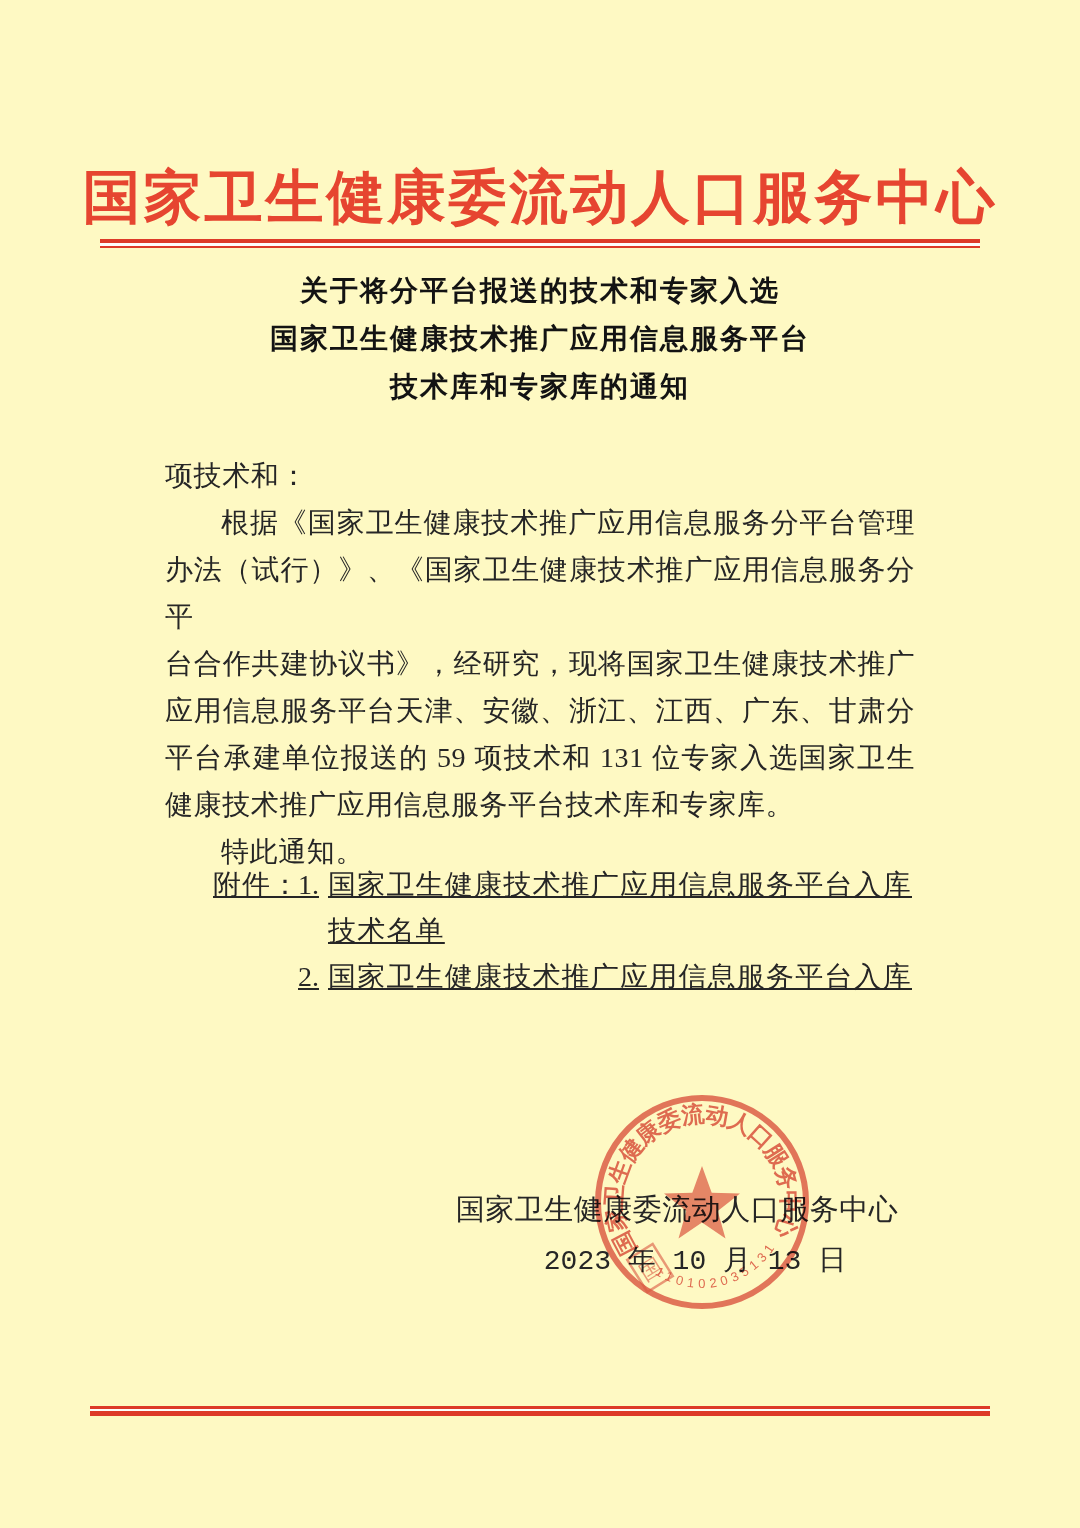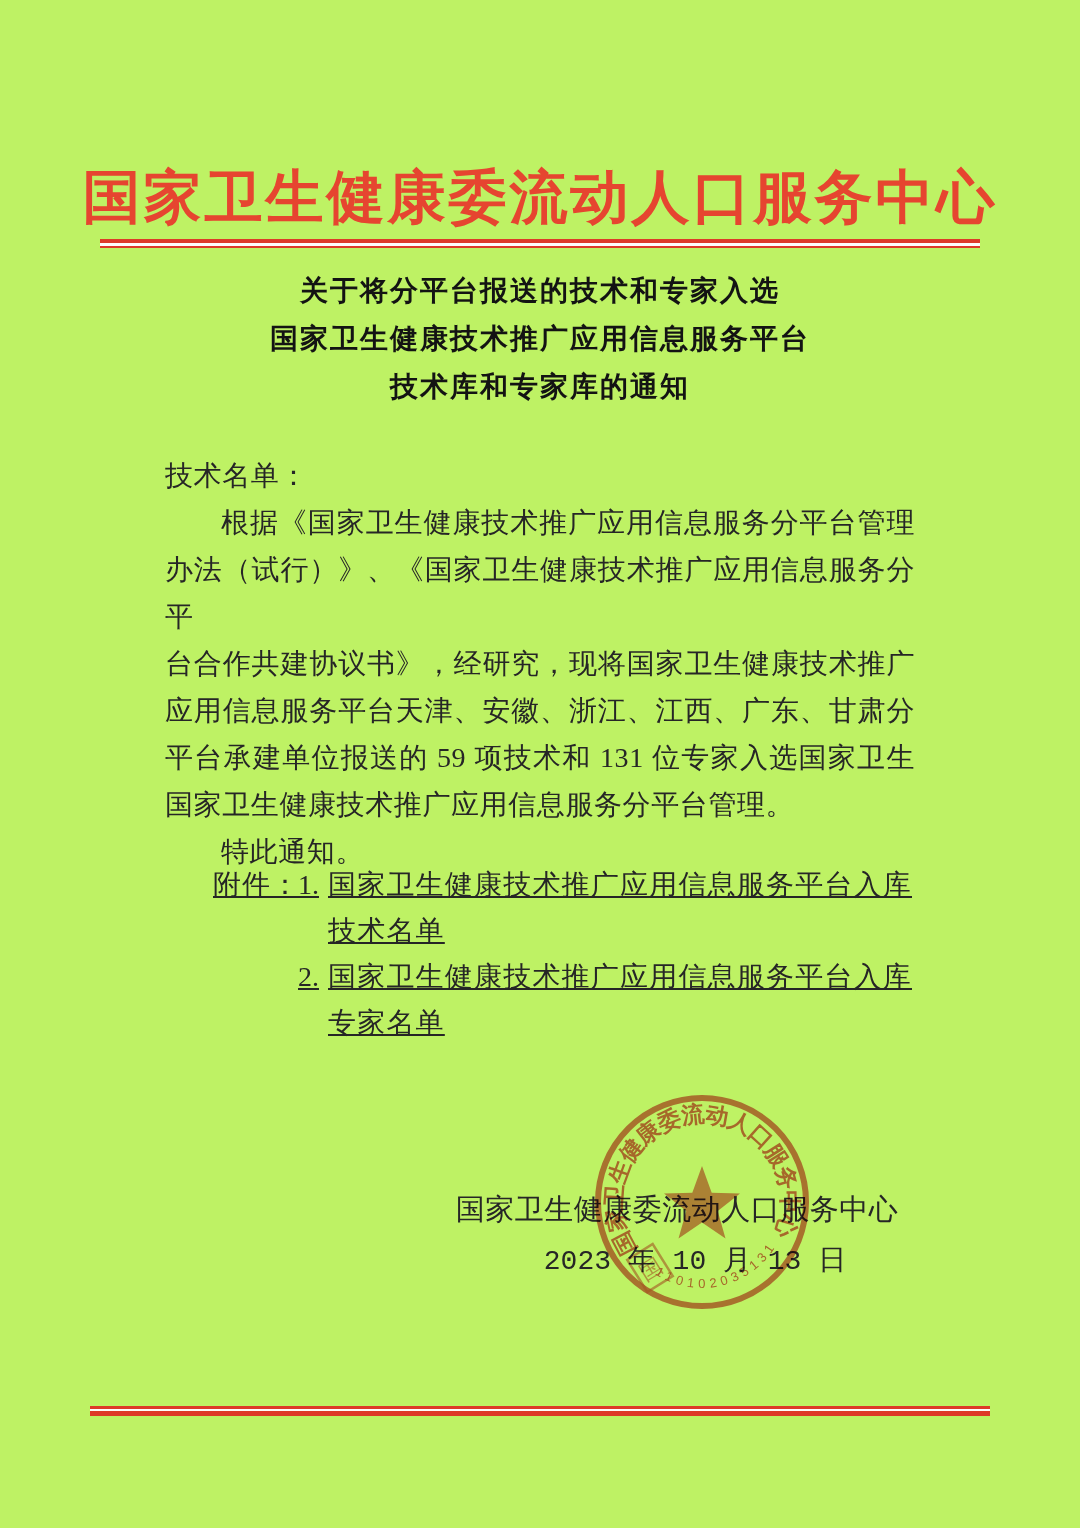--- a/index.html
+++ b/index.html
@@ -1,17 +1,17 @@
 <!DOCTYPE html>
 <html><head>
 <meta charset="utf-8">
 <style>
   html,body { margin:0; padding:0; background:#ffffff; }
   .page {
-    position:relative; width:1080px; height:1528px; background:#bef264;
+    position:relative; width:1080px; height:1528px; background:#fef9c3;
     font-family:"Liberation Serif","DejaVu Serif",serif; overflow:hidden;
     color:#222;
   }
   
   .letterhead {
     position:absolute; top:166px; left:0; right:0;
     text-align:center; color:#e64530; font-size:58px; font-weight:700;
     letter-spacing:3px; line-height:64px; white-space:nowrap;
     font-family:"Liberation Serif","DejaVu Serif",serif;
   }
@@ -70,46 +70,43 @@
   <div class="letterhead">国家卫生健康委流动人口服务中心</div>
   <div class="rule-top"></div>
 
   <div class="doc-title">
     <div>关于将分平台报送的技术和专家入选</div>
     <div>国家卫生健康技术推广应用信息服务平台</div>
     <div>技术库和专家库的通知</div>
   </div>
 
   <div class="body-block">
-    <div class="bline">技术名单：</div>
+    <div class="bline">项技术和：</div>
     <div class="bline just indent">根据《国家卫生健康技术推广应用信息服务分平台管理</div>
     <div class="bline just">办法（试行）》、《国家卫生健康技术推广应用信息服务分平</div>
     <div class="bline just">台合作共建协议书》，经研究，现将国家卫生健康技术推广</div>
     <div class="bline just">应用信息服务平台天津、安徽、浙江、江西、广东、甘肃分</div>
     <div class="bline just">平台承建单位报送的 59 项技术和 131 位专家入选国家卫生</div>
-    <div class="bline">国家卫生健康技术推广应用信息服务分平台管理。</div>
+    <div class="bline">健康技术推广应用信息服务平台技术库和专家库。</div>
     <div class="bline indent">特此通知。</div>
   </div>
 
   <div class="attachments">
     <div class="arow">
       <span class="alabel">附件：</span>
       <span class="ano">1.</span>
       <span>国家卫生健康技术推广应用信息服务平台入库</span>
     </div>
     <div class="arow">
       <span class="acont">技术名单</span>
     </div>
     <div class="arow">
       <span class="aspacer"></span>
       <span class="ano">2.</span>
       <span>国家卫生健康技术推广应用信息服务平台入库</span>
-    </div>
-    <div class="arow">
-      <span class="acont">专家名单</span>
     </div>
   </div>
 
   <div class="sig-org">国家卫生健康委流动人口服务中心</div>
   <div class="sig-date">2023 年 10 月 13 日</div>
 
   <svg class="seal" viewBox="0 0 260 260" aria-hidden="true">
     <circle cx="130" cy="130" r="104" fill="none" stroke="#d84c46" stroke-width="6" opacity="0.82"></circle>
     <polygon fill="#d84c46" opacity="0.72" points="130,94 139.7,120.7 168,121.6 145.7,139.1 153.5,166.4 130,150.5 106.5,166.4 114.3,139.1 92,121.6 120.3,120.7"></polygon>
     <defs>

